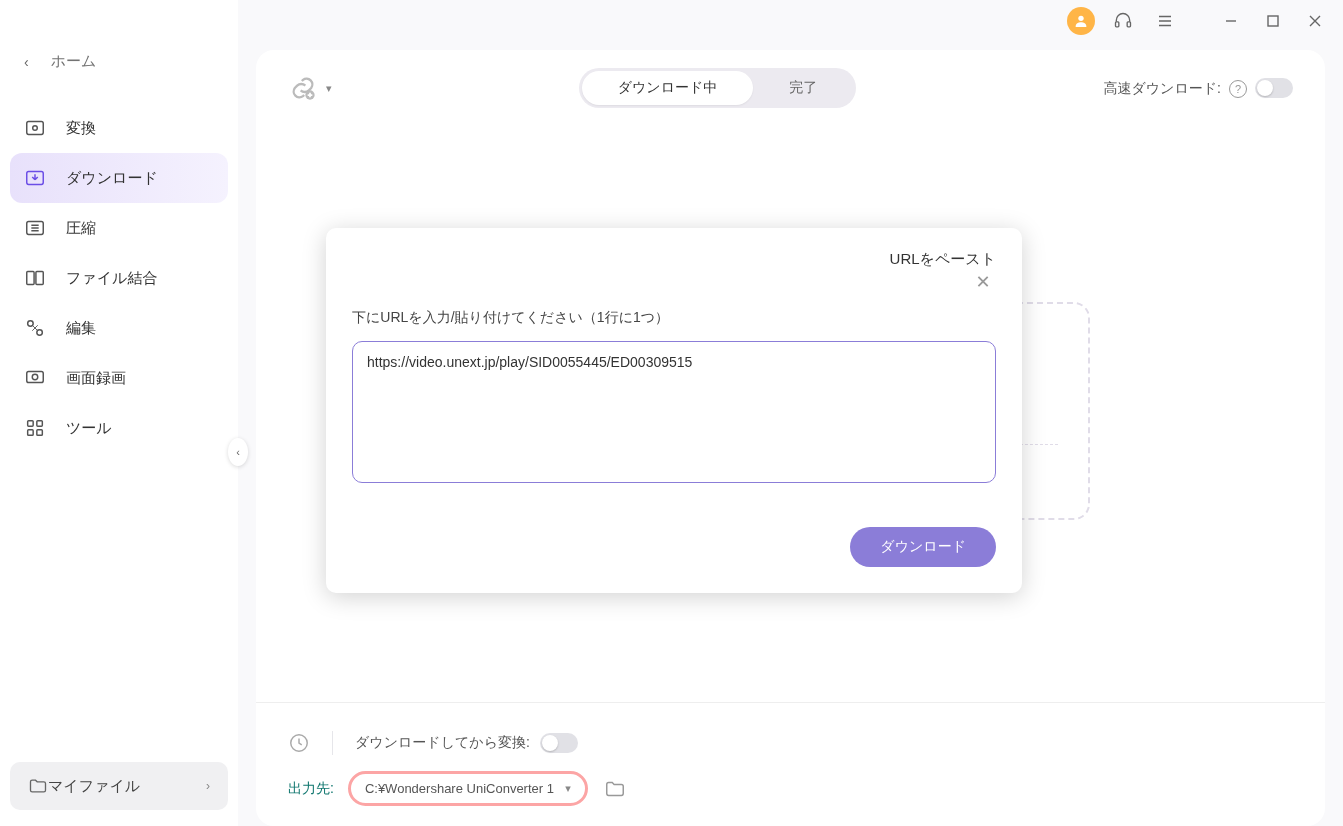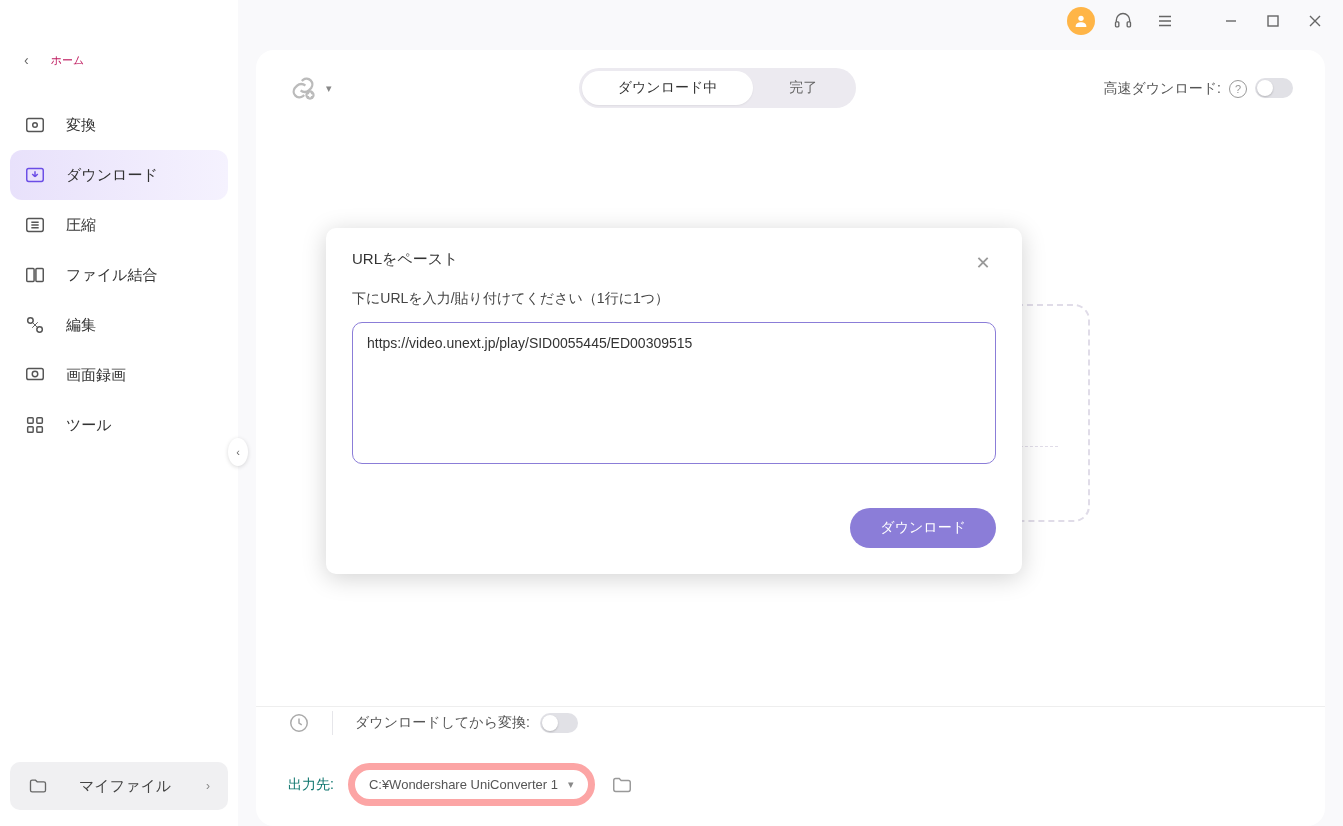--- a/index.html
+++ b/index.html
@@ -2,31 +2,31 @@
 <html><head>
 <meta charset="utf-8">
 <style>
 * { margin: 0; padding: 0; box-sizing: border-box; font-family: "Segoe UI", "Meiryo", sans-serif; }
 body { width: 1343px; height: 826px; background: #fff; display: flex; overflow: hidden; position: relative; }
 
 
 .sidebar { width: 238px; height: 100%; background: #fff; display: flex; flex-direction: column; padding-top: 40px; position: relative; }
 .home-row { display: flex; align-items: center; gap: 22px; padding: 12px 0 12px 24px; cursor: pointer; margin-bottom: 20px; }
 .home-row .back { font-size: 14px; color: #666; }
-.home-row .label { font-size: 11px; color: #be185d; }
+.home-row .label { font-size: 15px; color: #737373; }
 
 .nav-list { display: flex; flex-direction: column; gap: 0; padding: 0 10px; }
 .nav-item { display: flex; align-items: center; gap: 20px; padding: 14px 14px; border-radius: 12px; cursor: pointer; }
 .nav-item.active { background: linear-gradient(90deg, #e8e1fb 0%, #f5f2fe 100%); }
 .nav-item .icon { width: 22px; height: 22px; display: flex; align-items: center; justify-content: center; color: #555; }
 .nav-item.active .icon { color: #6b4de6; }
 .nav-item .label { font-size: 15px; color: #333; }
 .nav-item.active .label { color: #333; font-weight: 500; }
 
-.myfile-btn { margin: auto 10px 16px 10px; background: #f0f0f2; border-radius: 10px; padding: 14px 18px; display: flex; align-items: center; gap: 31px; cursor: pointer; }
+.myfile-btn { margin: auto 10px 16px 10px; background: #f0f0f2; border-radius: 10px; padding: 14px 18px; display: flex; align-items: center; gap: 0; cursor: pointer; }
 .myfile-btn .label { flex: 1; font-size: 15px; color: #444; }
 .myfile-btn .chevron { color: #888; font-size: 12px; }
 
 .collapse-toggle { position: absolute; right: -10px; top: 438px; width: 20px; height: 28px; background: #fff; border-radius: 50%; box-shadow: 0 1px 4px rgba(0,0,0,0.15); display: flex; align-items: center; justify-content: center; cursor: pointer; font-size: 11px; color: #666; z-index: 5;}
 
 
 .main { flex: 1; display: flex; flex-direction: column; background: #f9f9fb; position: relative; }
 
 .titlebar { height: 42px; display: flex; justify-content: flex-end; align-items: center; gap: 14px; padding: 0 14px; }
 .titlebar .tbtn { width: 28px; height: 28px; display: flex; align-items: center; justify-content: center; cursor: pointer; color: #555; border-radius: 6px; }
@@ -45,36 +45,36 @@
 
 .fast-dl { display: flex; align-items: flex-end; gap: 8px; color: #555; font-size: 14px; }
 .help-icon { width: 18px; height: 18px; border: 1.4px solid #999; border-radius: 50%; display:flex; align-items:center; justify-content:center; font-size: 11px; color: #999; cursor: pointer; }
 .toggle { width: 38px; height: 20px; background: #e1e1e6; border-radius: 999px; position: relative; cursor: pointer; }
 .toggle::after { content:""; position:absolute; left:2px; top:2px; width:16px; height:16px; background:#fff; border-radius:50%; box-shadow: 0 1px 2px rgba(0,0,0,0.2); }
 
 .dropzone-wrap { flex:1; display:flex; align-items:center; justify-content:center; }
 .dropzone { width: 598px; border: 2px dashed #e0dce8; border-radius: 16px; padding: 40px 30px 30px; }
 .dz-hints { border-top: 1px dashed #e0dce8; margin-top: 100px; padding-top: 18px; color: #888; font-size: 13px; line-height: 1.9; }
 
-.bottombar { border-top: 1px solid #eee; padding: 4px 32px 20px; display:flex; flex-direction: column; gap: 28px; }
+.bottombar { border-top: 1px solid #eee; padding: 28px 32px 20px; display:flex; flex-direction: column; gap: 16px; }
 .row1 { display:flex; align-items:center; gap: 22px; }
 .clock-icon { width:22px; height:22px; color:#aaa; display:flex; align-items:center; justify-content:center; }
 .divider-v { width:1px; height:24px; background:#e6e6ea; }
 .convert-after { display:flex; align-items:center; gap: 10px; color:#555; font-size:14px; }
 .row2 { display:flex; align-items:center; gap: 14px; }
 .out-label { font-size:14px; color:#0f766e; }
-.out-select { border:7px solid #fca5a5; border-radius: 999px; padding: 7px 14px; display:flex; align-items:center; gap:10px; min-width: 240px; cursor:pointer; background:#fff; }
+.out-select { border:3px solid #fca5a5; border-radius: 999px; padding: 7px 14px; display:flex; align-items:center; gap:10px; min-width: 240px; cursor:pointer; background:#fff; }
 .out-select .text { font-size: 13px; color:#555; white-space:nowrap; overflow:hidden; text-overflow:ellipsis; flex:1; }
 .out-select .caret { color:#888; font-size:11px; }
 .folder-btn { width:26px; height:26px; color:#888; cursor:pointer; display:flex; align-items:center; justify-content:center; }
 
 
 .modal-backdrop { position:absolute; inset:0; display:flex; align-items:flex-start; justify-content:center; pointer-events: none; }
 .modal { position:absolute; left: 326px; top: 228px; width: 696px; background:#fff; border-radius: 10px; box-shadow: 0 4px 24px rgba(0,0,0,0.18); padding: 22px 26px 26px; pointer-events:auto; display:flex; flex-direction:column; gap: 14px; }
-.modal-head { display:flex; align-items:flex-start; justify-content:space-between; }
+.modal-head { display:flex; align-items:flex-end; justify-content:space-between;flex-direction:column; }
 .modal-title { font-size: 15px; color:#333; }
 .modal-close { width:26px; height:26px; display:flex; align-items:center; justify-content:center; color:#999; cursor:pointer; font-size:18px; }
 .modal-sub { font-size: 14px; color:#444; }
 .url-textarea { width:100%; height:142px; border: 1.6px solid #8b7dd8; border-radius: 10px; padding: 12px 14px; font-size:14px; color:#333; outline:none; resize:none; font-family: inherit; }
 .modal-actions { display:flex; justify-content:flex-end; margin-top: 30px; }
 .dl-btn { background:#8b7dd8; color:#fff; border:none; border-radius: 999px; padding: 11px 30px; font-size:14px; cursor:pointer; }
 
 svg { display:block; }
 </style>
 </head>

